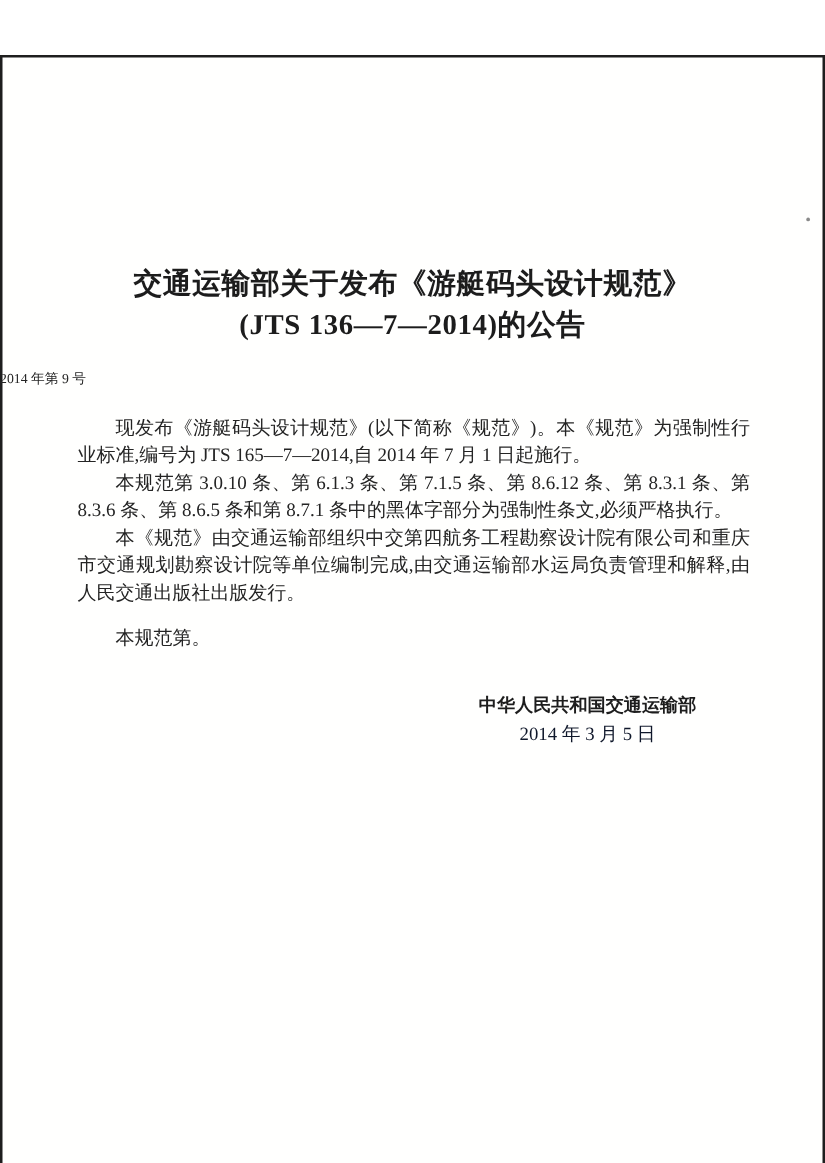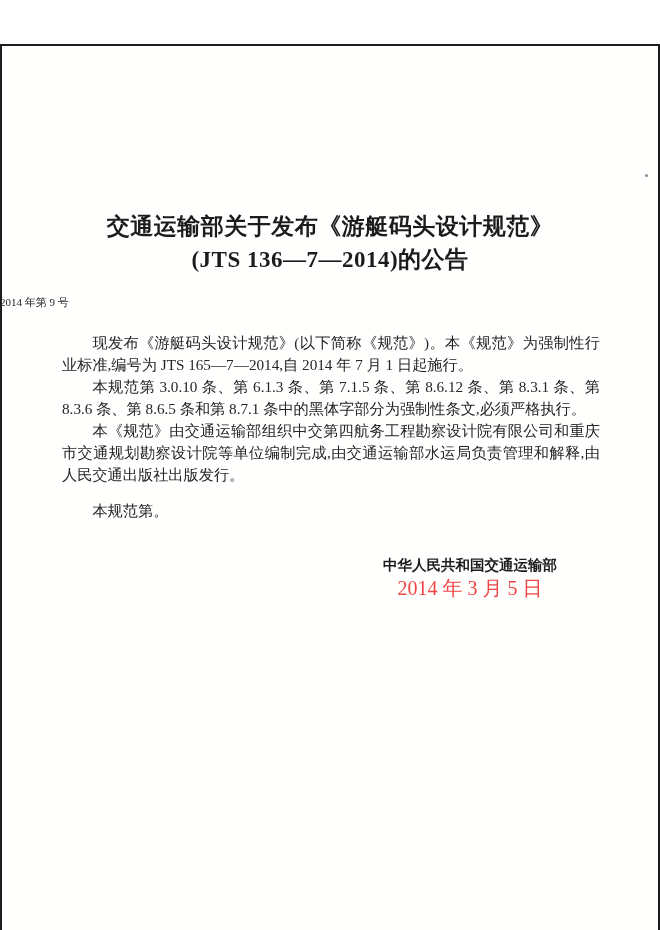--- a/index.html
+++ b/index.html
@@ -95,23 +95,23 @@
   .issuer {
     font-family: "Liberation Sans", sans-serif;
     font-size: 14.5px;
     font-weight: 700;
     line-height: 20px;
     color: #1d1d1d;
     white-space: nowrap;
   }
   .issue-date {
     margin-top: 3px;
-    font-size: 20px;
+    font-size: 15px;
     line-height: 20px;
-    color: #ef4444;
+    color: #0f172a;
     white-space: nowrap;
   }
 </style>
 </head>
 <body>
 
 <div class="page">
 
   <div class="edge edge-top"></div>
   <div class="edge edge-left"></div>

